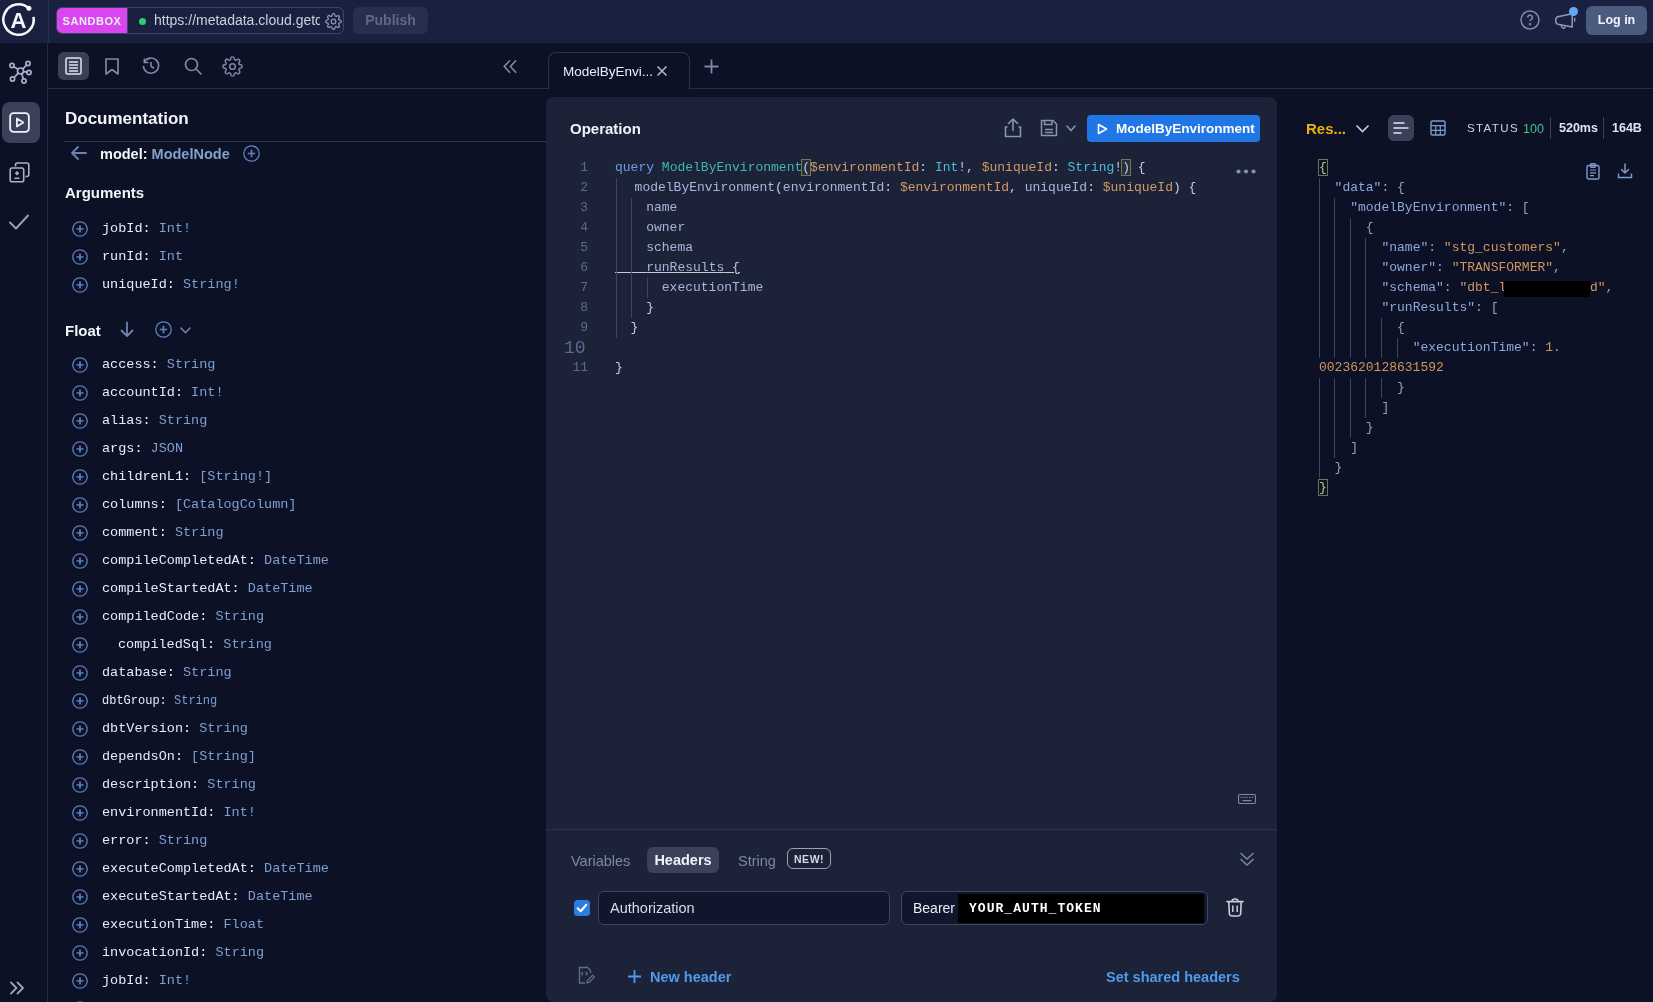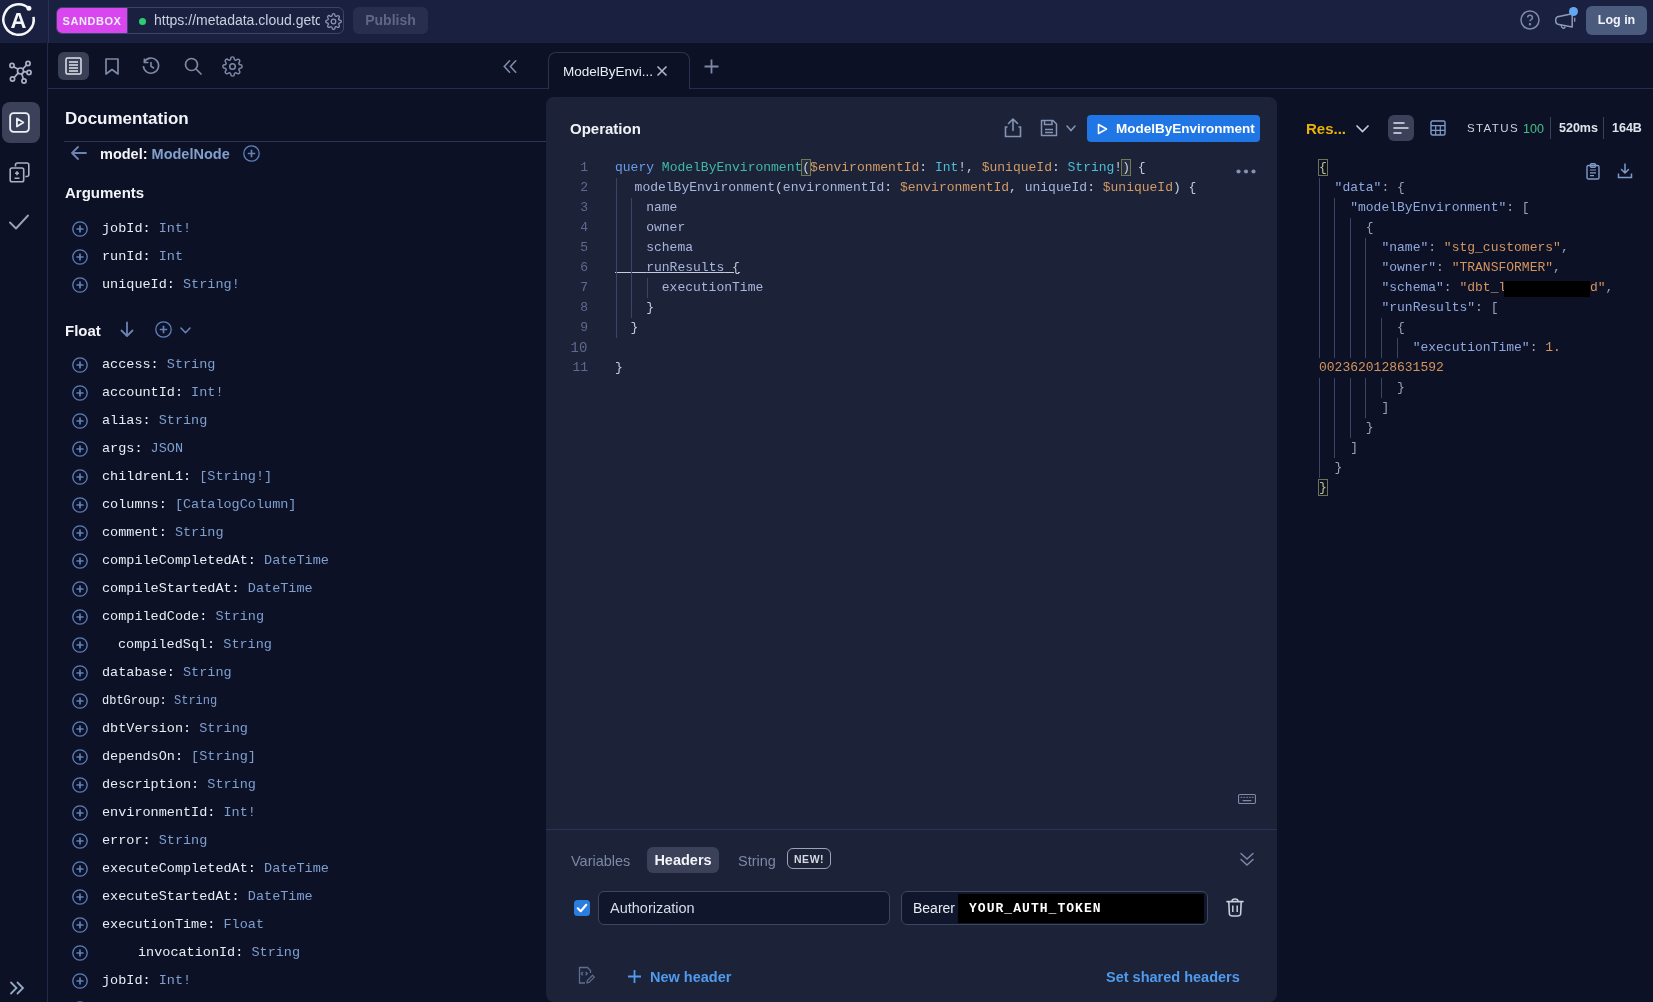--- a/index.html
+++ b/index.html
@@ -232,21 +232,21 @@
     <div class="abs mono" style="left:102px;top:887px;height:20px;line-height:20px;font-size:13.5px;white-space:pre;color:#e8ecf4;">executeStartedAt:<span style="color:#7f9fd0;"> DateTime</span></div>
 <svg class="abs" style="left:71.5px;top:917px;" width="16" height="16" viewBox="0 0 16 16" fill="none" stroke="#5d80be" stroke-width="1.3">
       <circle cx="8.0" cy="8.0" r="7.2"></circle>
       <path d="M8.0 4.48 L8.0 11.52 M4.48 8.0 L11.52 8.0" stroke-width="1.7"></path>
     </svg>
     <div class="abs mono" style="left:102px;top:915px;height:20px;line-height:20px;font-size:13.5px;white-space:pre;color:#e8ecf4;">executionTime:<span style="color:#7f9fd0;"> Float</span></div>
 <svg class="abs" style="left:71.5px;top:945px;" width="16" height="16" viewBox="0 0 16 16" fill="none" stroke="#5d80be" stroke-width="1.3">
       <circle cx="8.0" cy="8.0" r="7.2"></circle>
       <path d="M8.0 4.48 L8.0 11.52 M4.48 8.0 L11.52 8.0" stroke-width="1.7"></path>
     </svg>
-    <div class="abs mono" style="left:102px;top:943px;height:20px;line-height:20px;font-size:13.5px;white-space:pre;color:#e8ecf4;margin-left:36px;">invocationId:<span style="color:#7f9fd0;"> String</span></div>
+    <div class="abs mono" style="left:102px;top:943px;height:20px;line-height:20px;font-size:13.5px;white-space:pre;color:#e8ecf4;">invocationId:<span style="color:#7f9fd0;"> String</span></div>
 <svg class="abs" style="left:71.5px;top:973px;" width="16" height="16" viewBox="0 0 16 16" fill="none" stroke="#5d80be" stroke-width="1.3">
       <circle cx="8.0" cy="8.0" r="7.2"></circle>
       <path d="M8.0 4.48 L8.0 11.52 M4.48 8.0 L11.52 8.0" stroke-width="1.7"></path>
     </svg>
     <div class="abs mono" style="left:102px;top:971px;height:20px;line-height:20px;font-size:13.5px;white-space:pre;color:#e8ecf4;">jobId:<span style="color:#7f9fd0;"> Int!</span></div>
 <svg class="abs" style="left:71.5px;top:1001px;" width="16" height="16" viewBox="0 0 16 16" fill="none" stroke="#5d80be" stroke-width="1.3">
       <circle cx="8.0" cy="8.0" r="7.2"></circle>
       <path d="M8.0 4.48 L8.0 11.52 M4.48 8.0 L11.52 8.0" stroke-width="1.7"></path>
     </svg>
     <div class="abs mono" style="left:102px;top:999px;height:20px;line-height:20px;font-size:13.5px;white-space:pre;color:#e8ecf4;">meta:<span style="color:#7f9fd0;"> JSON</span></div>
@@ -300,21 +300,21 @@
     </div>
 <div class="abs" style="left:546px;top:298px;width:728px;height:20px;">
       <div class="abs mono" style="left:0;top:0;width:42px;text-align:right;font-size:13px;line-height:20px;color:#5d6a8e;">8</div>
       <div class="abs mono" style="left:69px;top:0;font-size:13px;line-height:20px;white-space:pre;color:#c4cbdc;">    }</div>
     </div>
 <div class="abs" style="left:546px;top:318px;width:728px;height:20px;">
       <div class="abs mono" style="left:0;top:0;width:42px;text-align:right;font-size:13px;line-height:20px;color:#5d6a8e;">9</div>
       <div class="abs mono" style="left:69px;top:0;font-size:13px;line-height:20px;white-space:pre;color:#c4cbdc;">  }</div>
     </div>
 <div class="abs" style="left:546px;top:338px;width:728px;height:20px;">
-      <div class="abs mono" style="left:12px;top:0;width:42px;text-align:center;font-size:14px;line-height:20px;color:#5d6a8e;">10</div>
+      <div class="abs mono" style="left:18px;top:0;width:42px;text-align:left;font-size:18px;line-height:20px;color:#5d6a8e;">10</div>
       <div class="abs mono" style="left:69px;top:0;font-size:13px;line-height:20px;white-space:pre;color:#c4cbdc;"></div>
     </div>
 <div class="abs" style="left:546px;top:358px;width:728px;height:20px;">
       <div class="abs mono" style="left:0;top:0;width:42px;text-align:right;font-size:13px;line-height:20px;color:#5d6a8e;">11</div>
       <div class="abs mono" style="left:69px;top:0;font-size:13px;line-height:20px;white-space:pre;color:#c4cbdc;">}</div>
     </div>
 <div class="abs" style="left:615.5px;top:178px;width:1px;height:160px;background:#3a4666;"></div>
 <div class="abs" style="left:631.1px;top:198px;width:1px;height:120px;background:#3a4666;"></div>
 <div class="abs" style="left:646.7px;top:278px;width:1px;height:20px;background:#3a4666;"></div>
 <svg class="abs" style="left:1236px;top:169px;" width="21" height="5" viewBox="0 0 21 5" fill="#8292b4">

